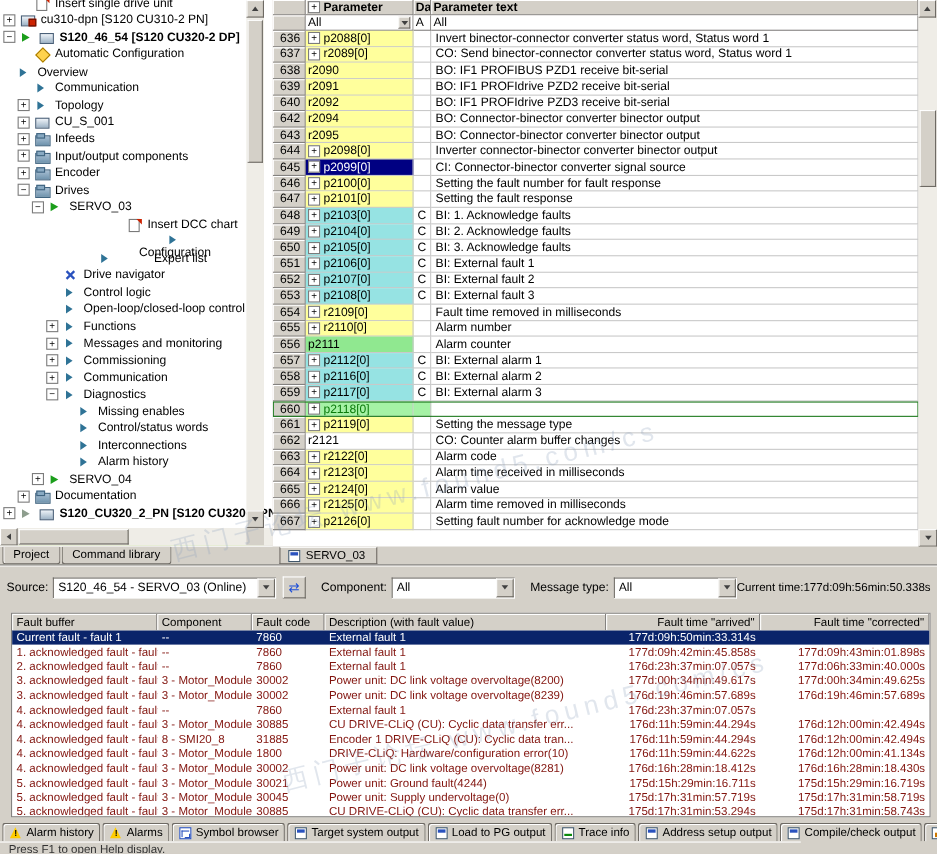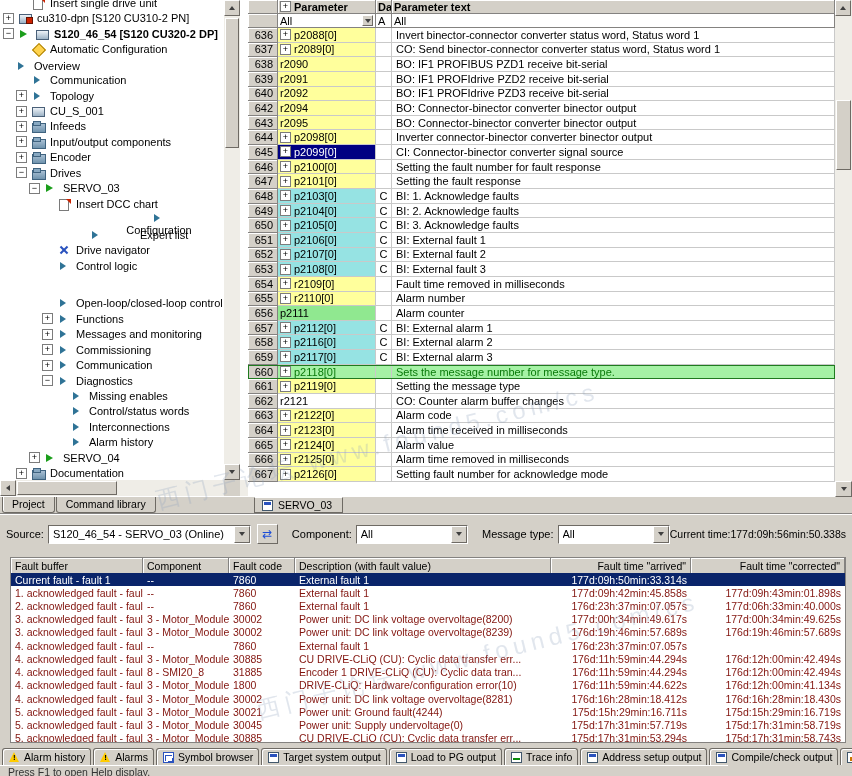--- a/index.html
+++ b/index.html
@@ -190,21 +190,21 @@
           <div class="trow" style="padding-left: 16px;">
             <span class="tog">−</span>
             <span class="ic ic-folder"></span>
             <span class="tlabel">Drives</span>
           </div>
           <div class="trow" style="padding-left: 29px;">
             <span class="tog">−</span>
             <span class="ic ic-drive"></span>
             <span class="tlabel">SERVO_03</span>
           </div>
-          <div class="trow" style="padding-left: 42px;">
+          <div class="trow" style="padding-left: 42px; justify-content: center;">
             <span class="togsp"></span>
             <span class="ic ic-insert"></span>
             <span class="tlabel">Insert DCC chart</span>
           </div>
           <div class="trow" style="padding-left: 42px; flex-direction: column;">
             <span class="togsp"></span>
             <span class="ic ic-function"></span>
             <span class="tlabel">Configuration</span>
           </div>
           <div class="trow" style="padding-left: 42px; gap: 32px;">
@@ -215,21 +215,21 @@
           <div class="trow" style="padding-left: 42px;">
             <span class="togsp"></span>
             <span class="ic ic-navigator"></span>
             <span class="tlabel">Drive navigator</span>
           </div>
           <div class="trow" style="padding-left: 42px;">
             <span class="togsp"></span>
             <span class="ic ic-function"></span>
             <span class="tlabel">Control logic</span>
           </div>
-          <div class="trow" style="padding-left: 42px; margin-top: 22px;">
+          <div class="trow" style="padding-left: 42px;">
             <span class="togsp"></span>
             <span class="ic ic-function"></span>
             <span class="tlabel">Open-loop/closed-loop control</span>
           </div>
           <div class="trow" style="padding-left: 42px;">
             <span class="tog">+</span>
             <span class="ic ic-function"></span>
             <span class="tlabel">Functions</span>
           </div>
           <div class="trow" style="padding-left: 42px;">
@@ -548,21 +548,20 @@
               <div class="pc pdata">C</div>
               <div class="pc ptext">BI: External alarm 3</div>
             </div>
             <div class="prow cur">
               <div class="pc num">660</div>
               <div class="pc pname bg-green">
                 <span class="xp">+</span>
                 <span class="pn">p2118[0]</span>
               </div>
               <div class="pc pdata"></div>
-              <div class="pc ptext">Sets the message number for message type.</div>
             </div>
             <div class="prow">
               <div class="pc num">661</div>
               <div class="pc pname bg-yellow">
                 <span class="xp">+</span>
                 <span class="pn">p2119[0]</span>
               </div>
               <div class="pc pdata"></div>
               <div class="pc ptext">Setting the message type</div>
             </div>

